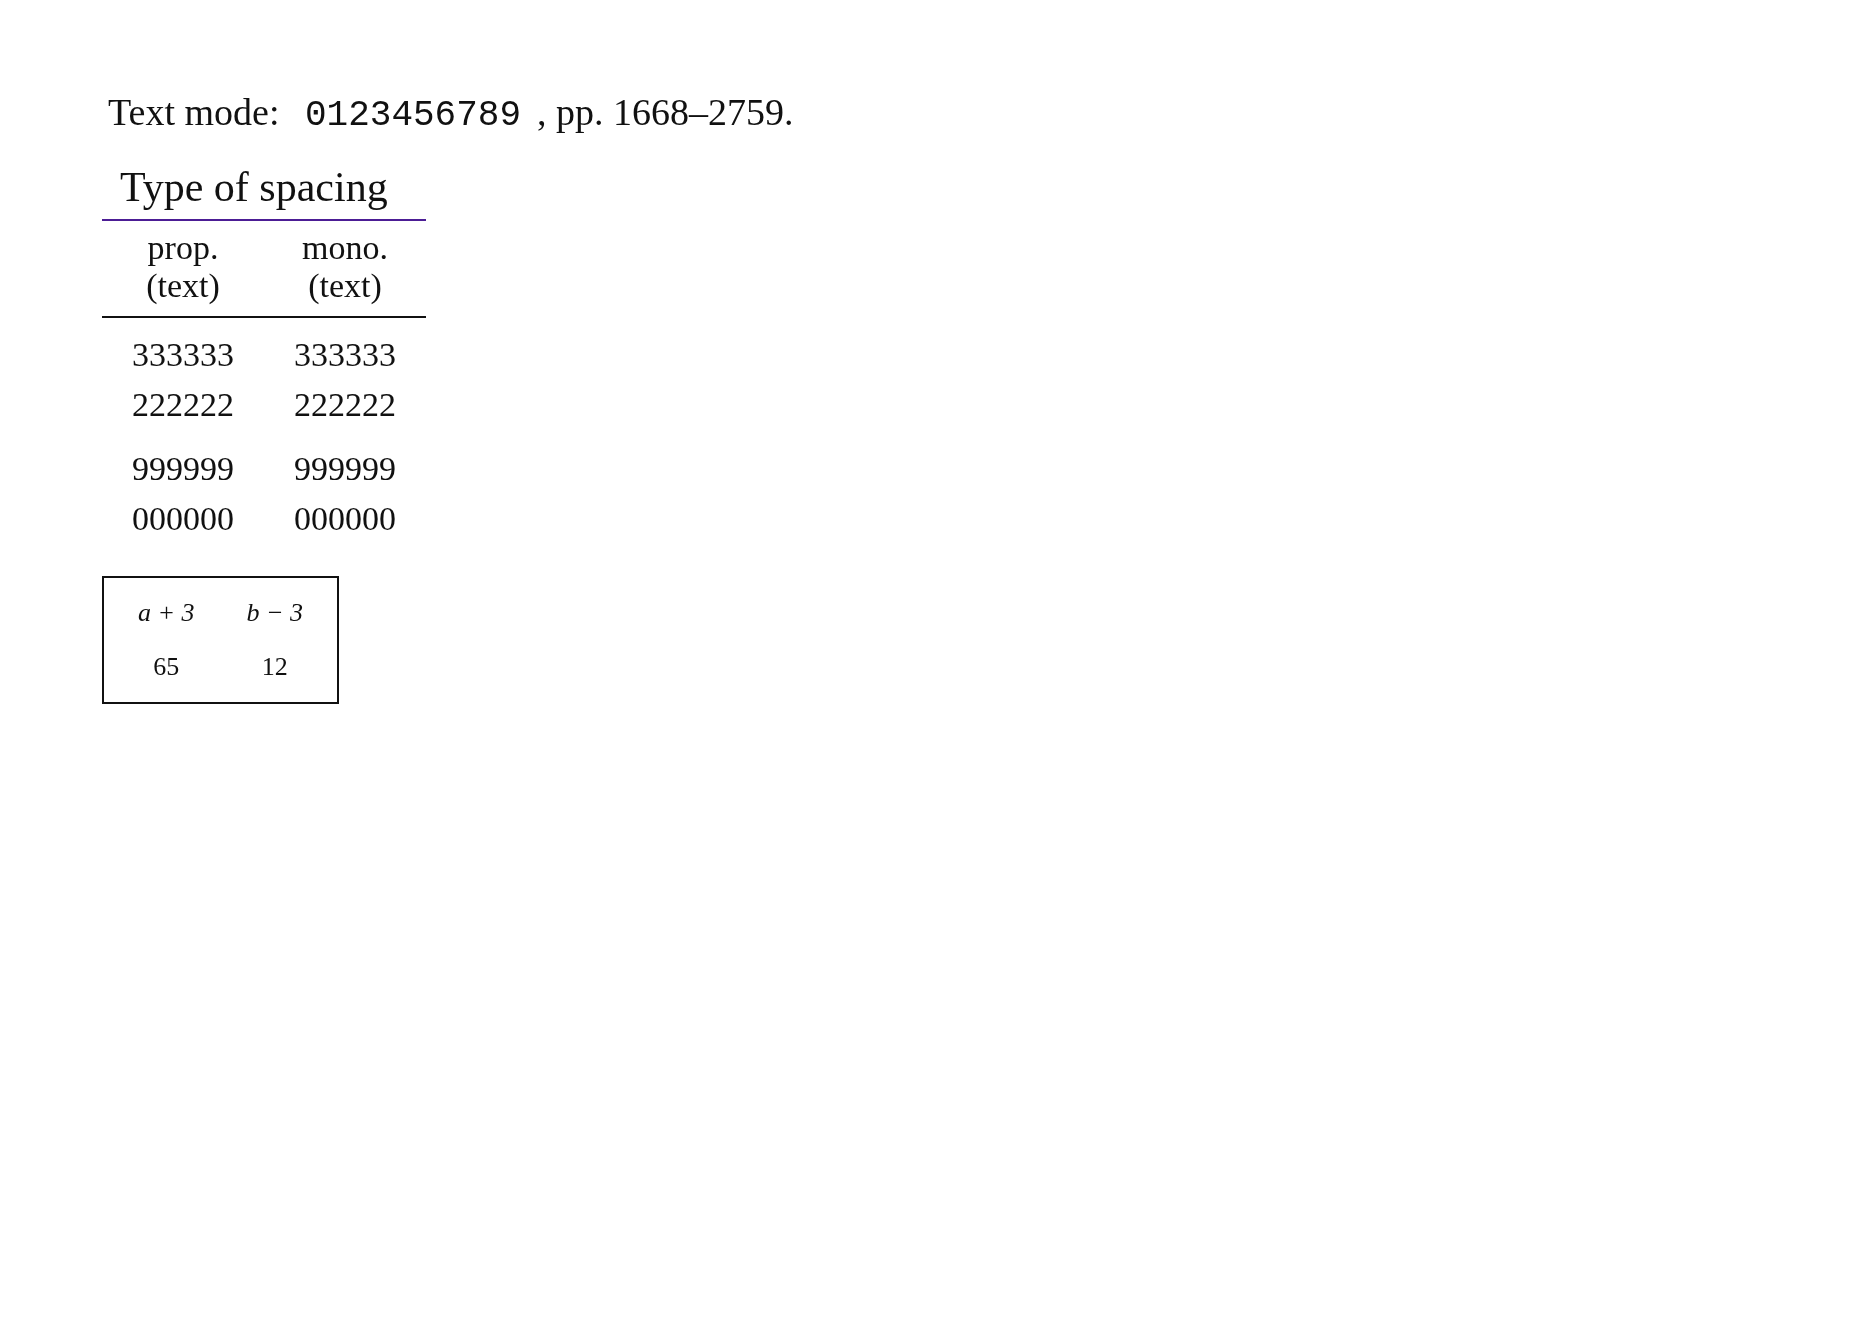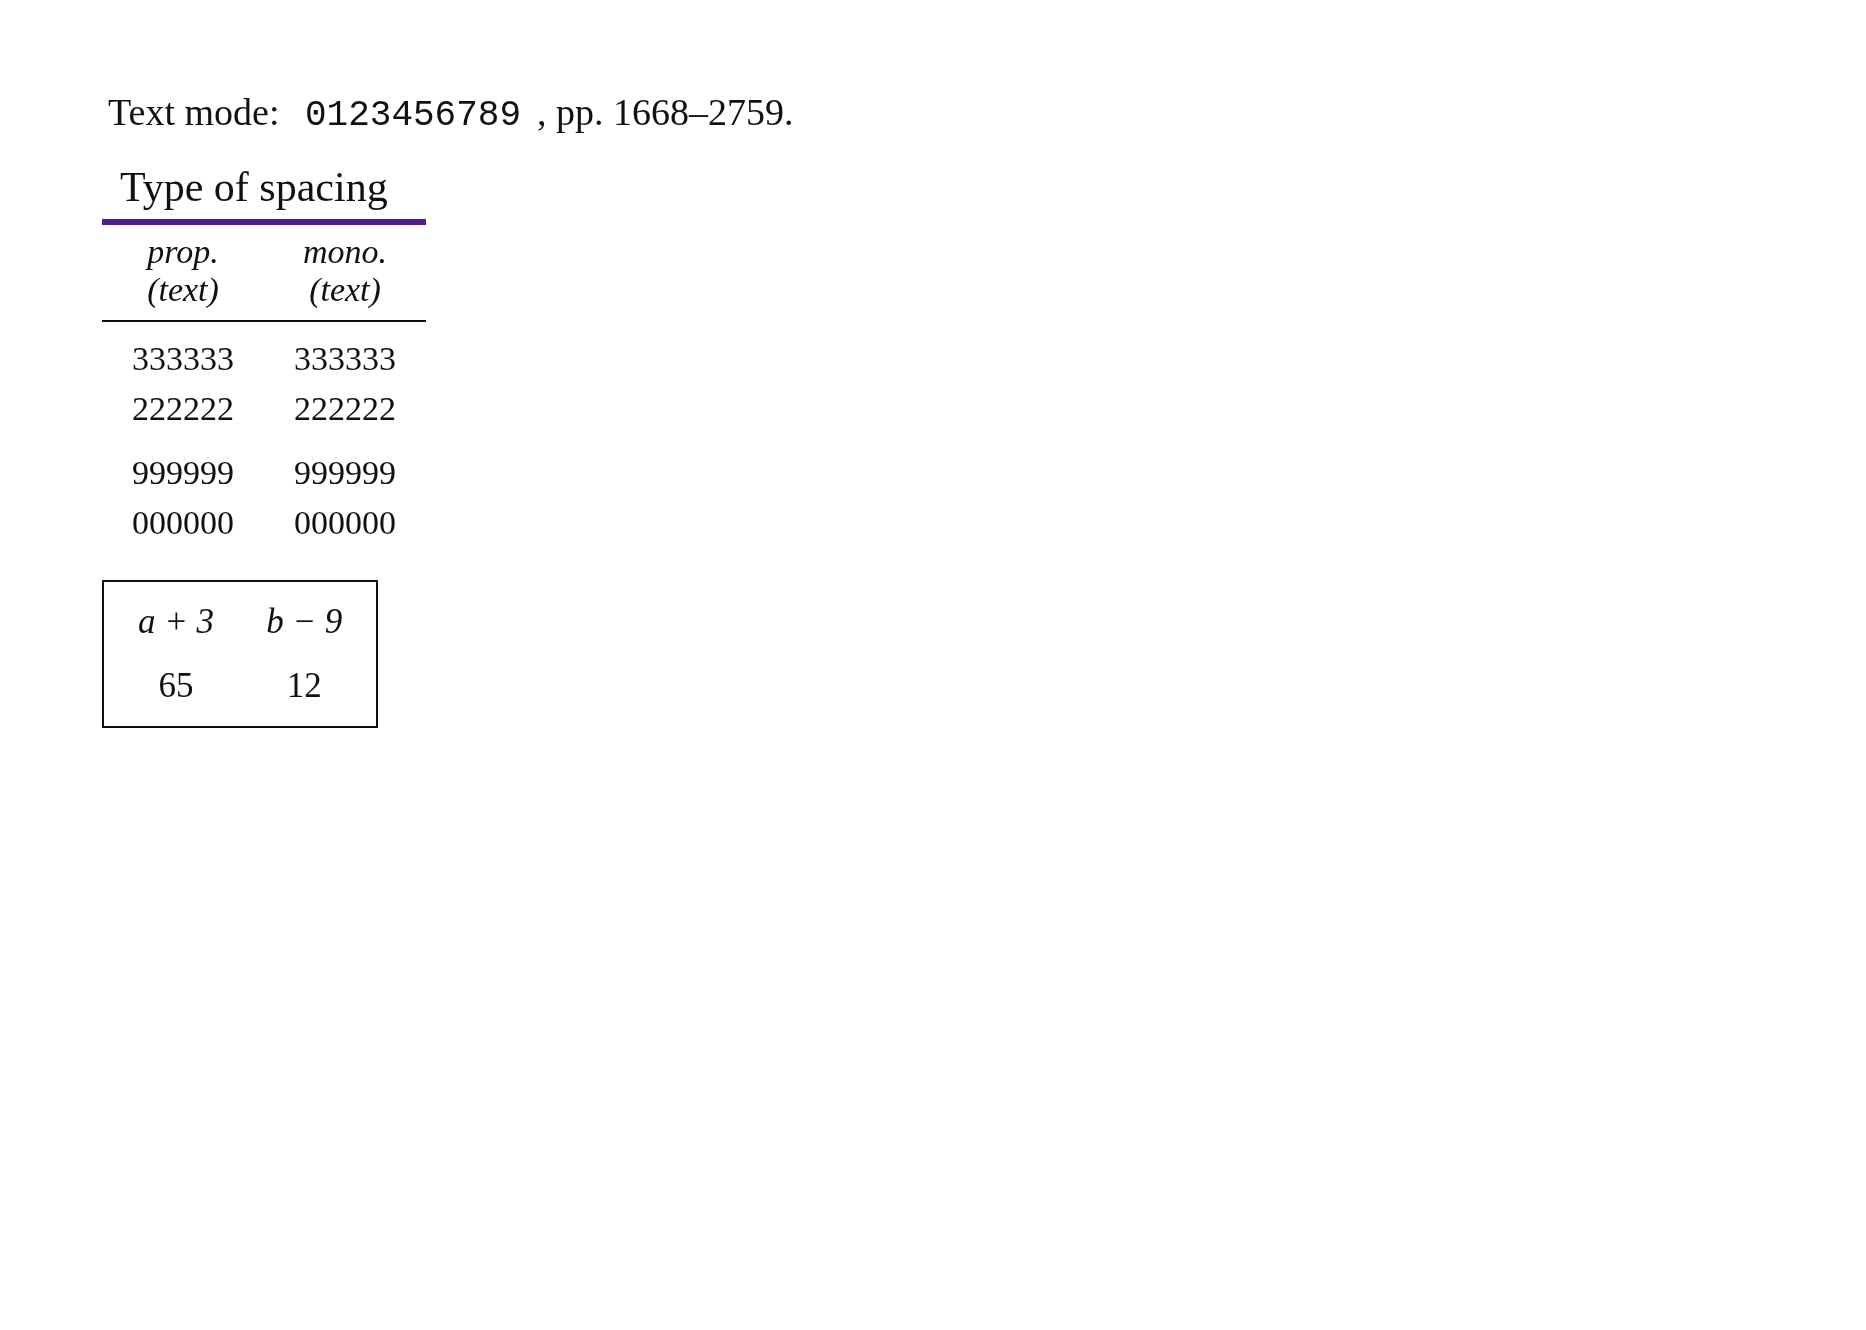--- a/index.html
+++ b/index.html
@@ -42,22 +42,21 @@
 
     .spacing-table thead tr th {
       font-size: 34px;
       font-weight: normal;
       text-align: center;
       padding: 8px 30px 10px 30px;
       color: #111111;
     }
 
     .spacing-table thead tr.header-top th {
-      border-top: 6px solid #4c1d95;
-      font-style: italic;
+      border-top: 2px solid #4c1d95;
     }
 
     .spacing-table thead tr.header-bottom th {
       border-bottom: 2px solid #111111;
     }
 
     .spacing-table tbody tr td {
       font-size: 34px;
       text-align: center;
       padding: 6px 30px;
@@ -70,21 +69,21 @@
       margin-left: 10px;
       display: inline-block;
       border: 2px solid #111111;
     }
 
     .math-table {
       border-collapse: collapse;
     }
 
     .math-table td {
-      font-size: 35px;
+      font-size: 26px;
       font-style: italic;
       text-align: center;
       padding: 12px 26px;
       color: #111111;
       font-family: 'Georgia', 'Times New Roman', serif;
     }
 
     .math-table .normal-num {
       font-style: normal;
     }
@@ -149,21 +148,21 @@
           <td>000000</td>
         </tr>
       </tbody>
     </table>
 
     <div class="math-table-wrapper">
       <table class="math-table">
         <tbody>
           <tr>
             <td>a + 3</td>
-            <td>b − 9</td>
+            <td>b − 3</td>
           </tr>
           <tr>
             <td class="normal-num" style="font-style:normal;">65</td>
             <td class="normal-num" style="font-style:normal;">12</td>
           </tr>
         </tbody>
       </table>
     </div>
   </div>
 </div>

